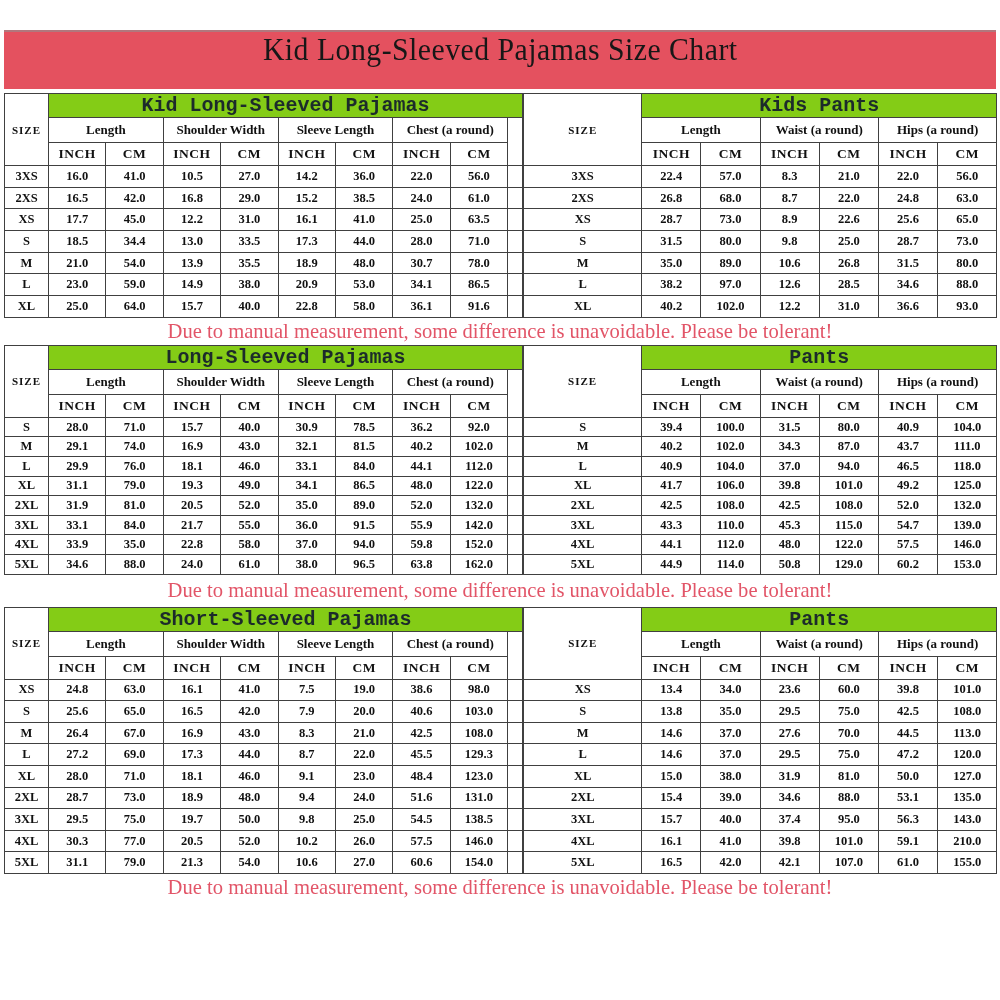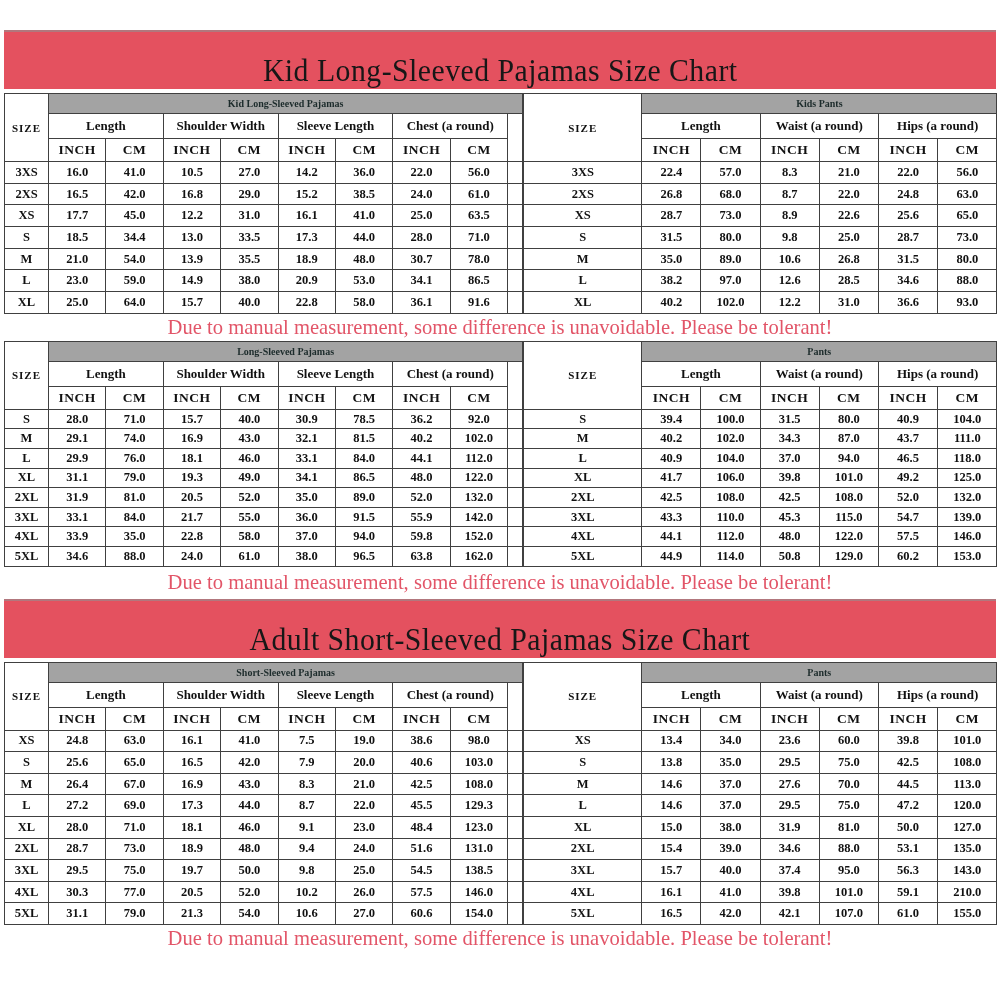--- a/index.html
+++ b/index.html
@@ -1,29 +1,29 @@
 <!DOCTYPE html>
 <html><head>
 <meta charset="utf-8">
 <style>
   html,body{margin:0;padding:0;background:#ffffff;}
   body{width:1000px;height:1000px;overflow:hidden;
        font-family:"Liberation Serif",serif;-webkit-font-smoothing:antialiased;}
   .page{padding-top:30px;}
   .section{margin:0 4px;}
   .banner{height:57px;background:#e4515f;border-top:2px solid #b2777d;
-          display:flex;align-items:flex-end;justify-content:center;margin-bottom:4px;}
+          display:flex;align-items:flex-start;justify-content:center;margin-bottom:4px;}
   .banner span{font-size:31px;color:#171717;letter-spacing:.5px;transform:scaleX(.96);}
   .tables{display:flex;align-items:flex-start;}
   table.tbl{border-collapse:collapse;table-layout:fixed;}
   table.tbl.left{width:519px;}
   table.tbl.right{width:473px;}
   .tbl th,.tbl td{border:1px solid #404040;text-align:center;vertical-align:middle;
                   padding:0;color:#111;font-weight:bold;overflow:hidden;white-space:nowrap;}
-  .tbl .band{background:#a3a3a3;height:19px;font-size:10px;color:#1c2b2b;font-weight:bold;}
+  .tbl .band{background:#84cc16;height:19px;font-size:20px;color:#1c2b2b;font-weight:bold;font-family:Liberation Mono, monospace;}
   .tbl .sizehdr{font-size:11px;letter-spacing:1px;font-weight:bold;background:#fff;}
   .tbl .grp{height:24px;font-size:13px;}
   .tbl .unit{height:22px;font-size:13.5px;letter-spacing:.5px;}
   .tbl tbody td{font-size:12.5px;background:#fff;}
   .tbl td.filler,.tbl th.fillerh{background:#fff;}
   .s1 tbody td{height:20.7px;}
   .s2 tbody td{height:18.6px;}
   .s3 tbody td{height:20.6px;}
   .disclaimer{height:27px;line-height:26px;text-align:center;font-size:21px;
               color:#e25568;transform:scaleX(.98);}
@@ -500,23 +500,20 @@
               <td>60.2</td>
               <td>153.0</td>
             </tr>
           </tbody>
         </table>
     </div>
     <div class="disclaimer">Due to manual measurement, some difference is unavoidable. Please be tolerant!</div>
   </div>
 
   <div class="section sec3">
-    <div class="banner">
-      <span>Adult Short-Sleeved Pajamas Size Chart</span>
-    </div>
     <div class="tables s3">
       <table class="tbl left">
           <colgroup>
             <col style="width:44px">
             <col style="width:57.4px">
             <col style="width:57.4px">
             <col style="width:57.4px">
             <col style="width:57.4px">
             <col style="width:57.4px">
             <col style="width:57.4px">

